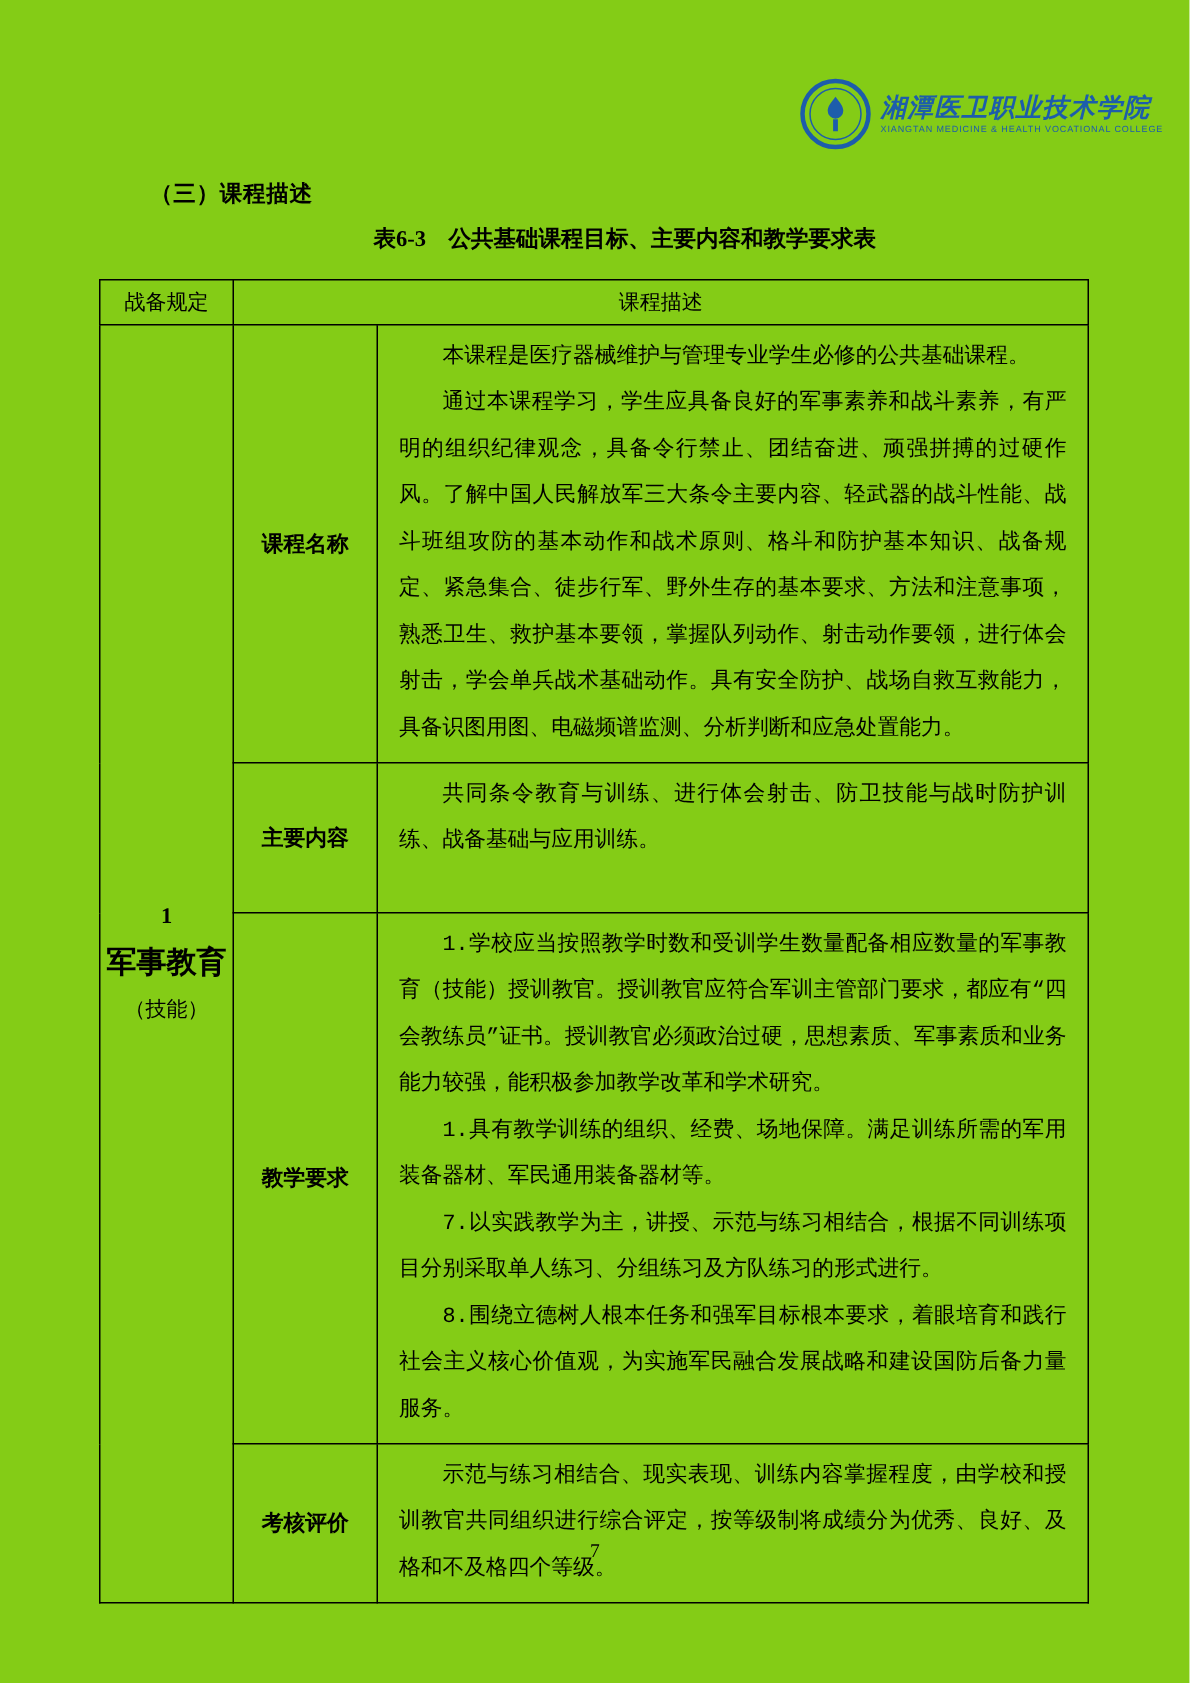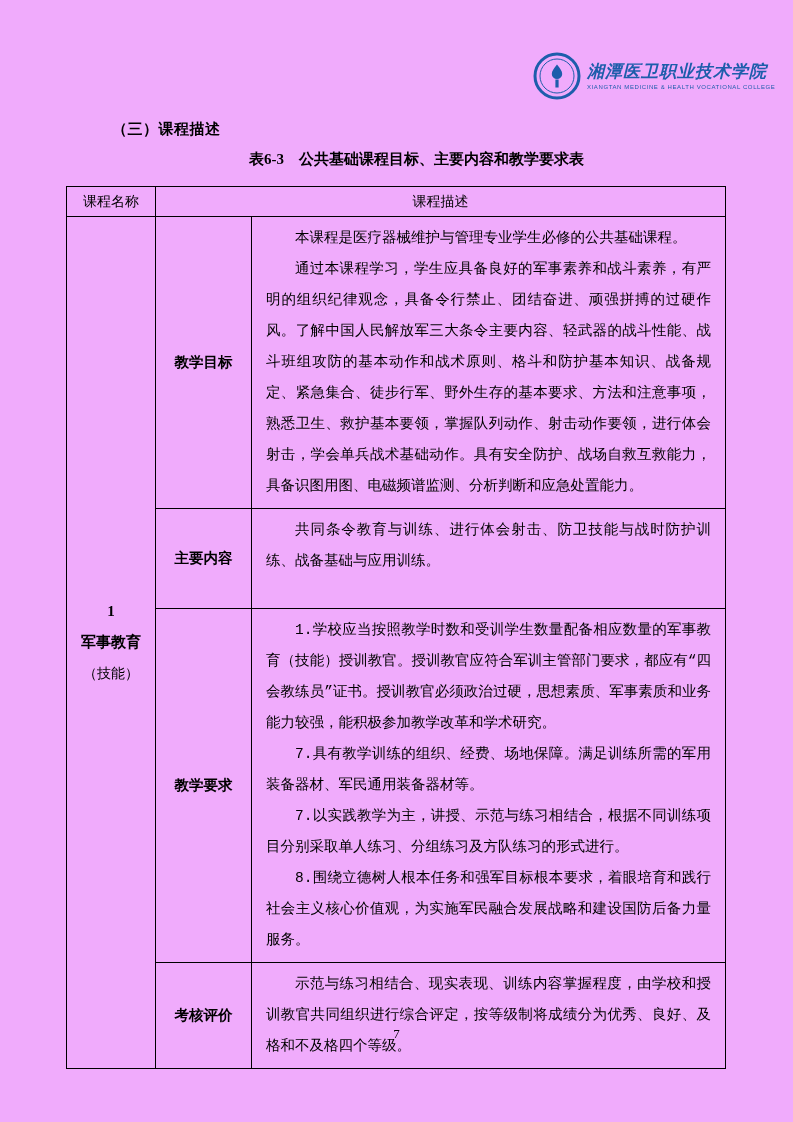--- a/index.html
+++ b/index.html
@@ -4,21 +4,21 @@
 <style>
   * { box-sizing: border-box; margin: 0; padding: 0; }
   html, body { background: #ffffff; }
   body { font-family: "Liberation Serif", "DejaVu Serif", serif; color: #000; }
 
   .page {
     position: relative;
     width: 793px;
     height: 1122px;
     margin: 0 auto;
-    background: #f0abfc;
+    background: #84cc16;
     overflow: hidden;
   }
 
   
   .logo {
     position: absolute;
     top: 52px;
     left: 533px;
     display: flex;
     align-items: center;
@@ -45,21 +45,20 @@
   }
 
   
   .heading {
     position: absolute;
     top: 120px;
     left: 100px;
     font-size: 15px;
     font-weight: bold;
     letter-spacing: 0.5px;
-    margin-left: 12px;
   }
   .caption {
     position: absolute;
     top: 150px;
     left: 0;
     width: 793px;
     text-align: center;
     font-size: 15px;
     font-weight: bold;
     padding-left: 40px;
@@ -84,21 +83,21 @@
     font-size: 14px;
     text-align: center;
     vertical-align: middle;
   }
   .course-cell {
     text-align: center;
     vertical-align: middle;
     padding: 4px 2px;
   }
   .course-index { display: block; font-weight: bold; font-size: 15px; line-height: 31px; }
-  .course-name  { display: block; font-weight: bold; font-size: 15px; line-height: 31px; }
+  .course-name  { display: block; font-weight: bold; font-size: 20px; line-height: 31px; }
   .course-suffix{ display: block; font-weight: normal; font-size: 14px; line-height: 31px; }
   .label-cell {
     text-align: center;
     vertical-align: middle;
     font-weight: bold;
     font-size: 14.5px;
     padding: 4px 2px;
   }
   .content-cell {
     vertical-align: top;
@@ -150,48 +149,48 @@
 
   <div class="table-wrap">
     <table>
       <colgroup>
         <col style="width:89px">
         <col style="width:96px">
         <col>
       </colgroup>
       <thead>
         <tr>
-          <th>课程名称</th>
+          <th>战备规定</th>
           <th colspan="2">课程描述</th>
         </tr>
       </thead>
       <tbody id="table-body">
           <tr>
             <td rowspan="4" class="course-cell">
               <span class="course-index">1</span>
               <span class="course-name">军事教育</span>
               <span class="course-suffix">（技能）</span>
             </td>
-            <td class="label-cell">教学目标</td>
+            <td class="label-cell">课程名称</td>
             <td class="content-cell">
               <p class="para">本课程是医疗器械维护与管理专业学生必修的公共基础课程。</p>
               <p class="para">通过本课程学习，学生应具备良好的军事素养和战斗素养，有严明的组织纪律观念，具备令行禁止、团结奋进、顽强拼搏的过硬作风。了解中国人民解放军三大条令主要内容、轻武器的战斗性能、战斗班组攻防的基本动作和战术原则、格斗和防护基本知识、战备规定、紧急集合、徒步行军、野外生存的基本要求、方法和注意事项，熟悉卫生、救护基本要领，掌握队列动作、射击动作要领，进行体会射击，学会单兵战术基础动作。具有安全防护、战场自救互救能力，具备识图用图、电磁频谱监测、分析判断和应急处置能力。</p>
             </td>
           </tr>
           <tr>
             <td class="label-cell">主要内容</td>
             <td class="content-cell">
               <p class="para">共同条令教育与训练、进行体会射击、防卫技能与战时防护训练、战备基础与应用训练。</p>
             </td>
           </tr>
           <tr>
             <td class="label-cell">教学要求</td>
             <td class="content-cell">
               <p class="para">1.学校应当按照教学时数和受训学生数量配备相应数量的军事教育（技能）授训教官。授训教官应符合军训主管部门要求，都应有“四会教练员”证书。授训教官必须政治过硬，思想素质、军事素质和业务能力较强，能积极参加教学改革和学术研究。</p>
-              <p class="para">7.具有教学训练的组织、经费、场地保障。满足训练所需的军用装备器材、军民通用装备器材等。</p>
+              <p class="para">1.具有教学训练的组织、经费、场地保障。满足训练所需的军用装备器材、军民通用装备器材等。</p>
               <p class="para">7.以实践教学为主，讲授、示范与练习相结合，根据不同训练项目分别采取单人练习、分组练习及方队练习的形式进行。</p>
               <p class="para">8.围绕立德树人根本任务和强军目标根本要求，着眼培育和践行社会主义核心价值观，为实施军民融合发展战略和建设国防后备力量服务。</p>
             </td>
           </tr>
           <tr>
             <td class="label-cell">考核评价</td>
             <td class="content-cell">
               <p class="para">示范与练习相结合、现实表现、训练内容掌握程度，由学校和授训教官共同组织进行综合评定，按等级制将成绩分为优秀、良好、及格和不及格四个等级。</p>
             </td>
           </tr>

